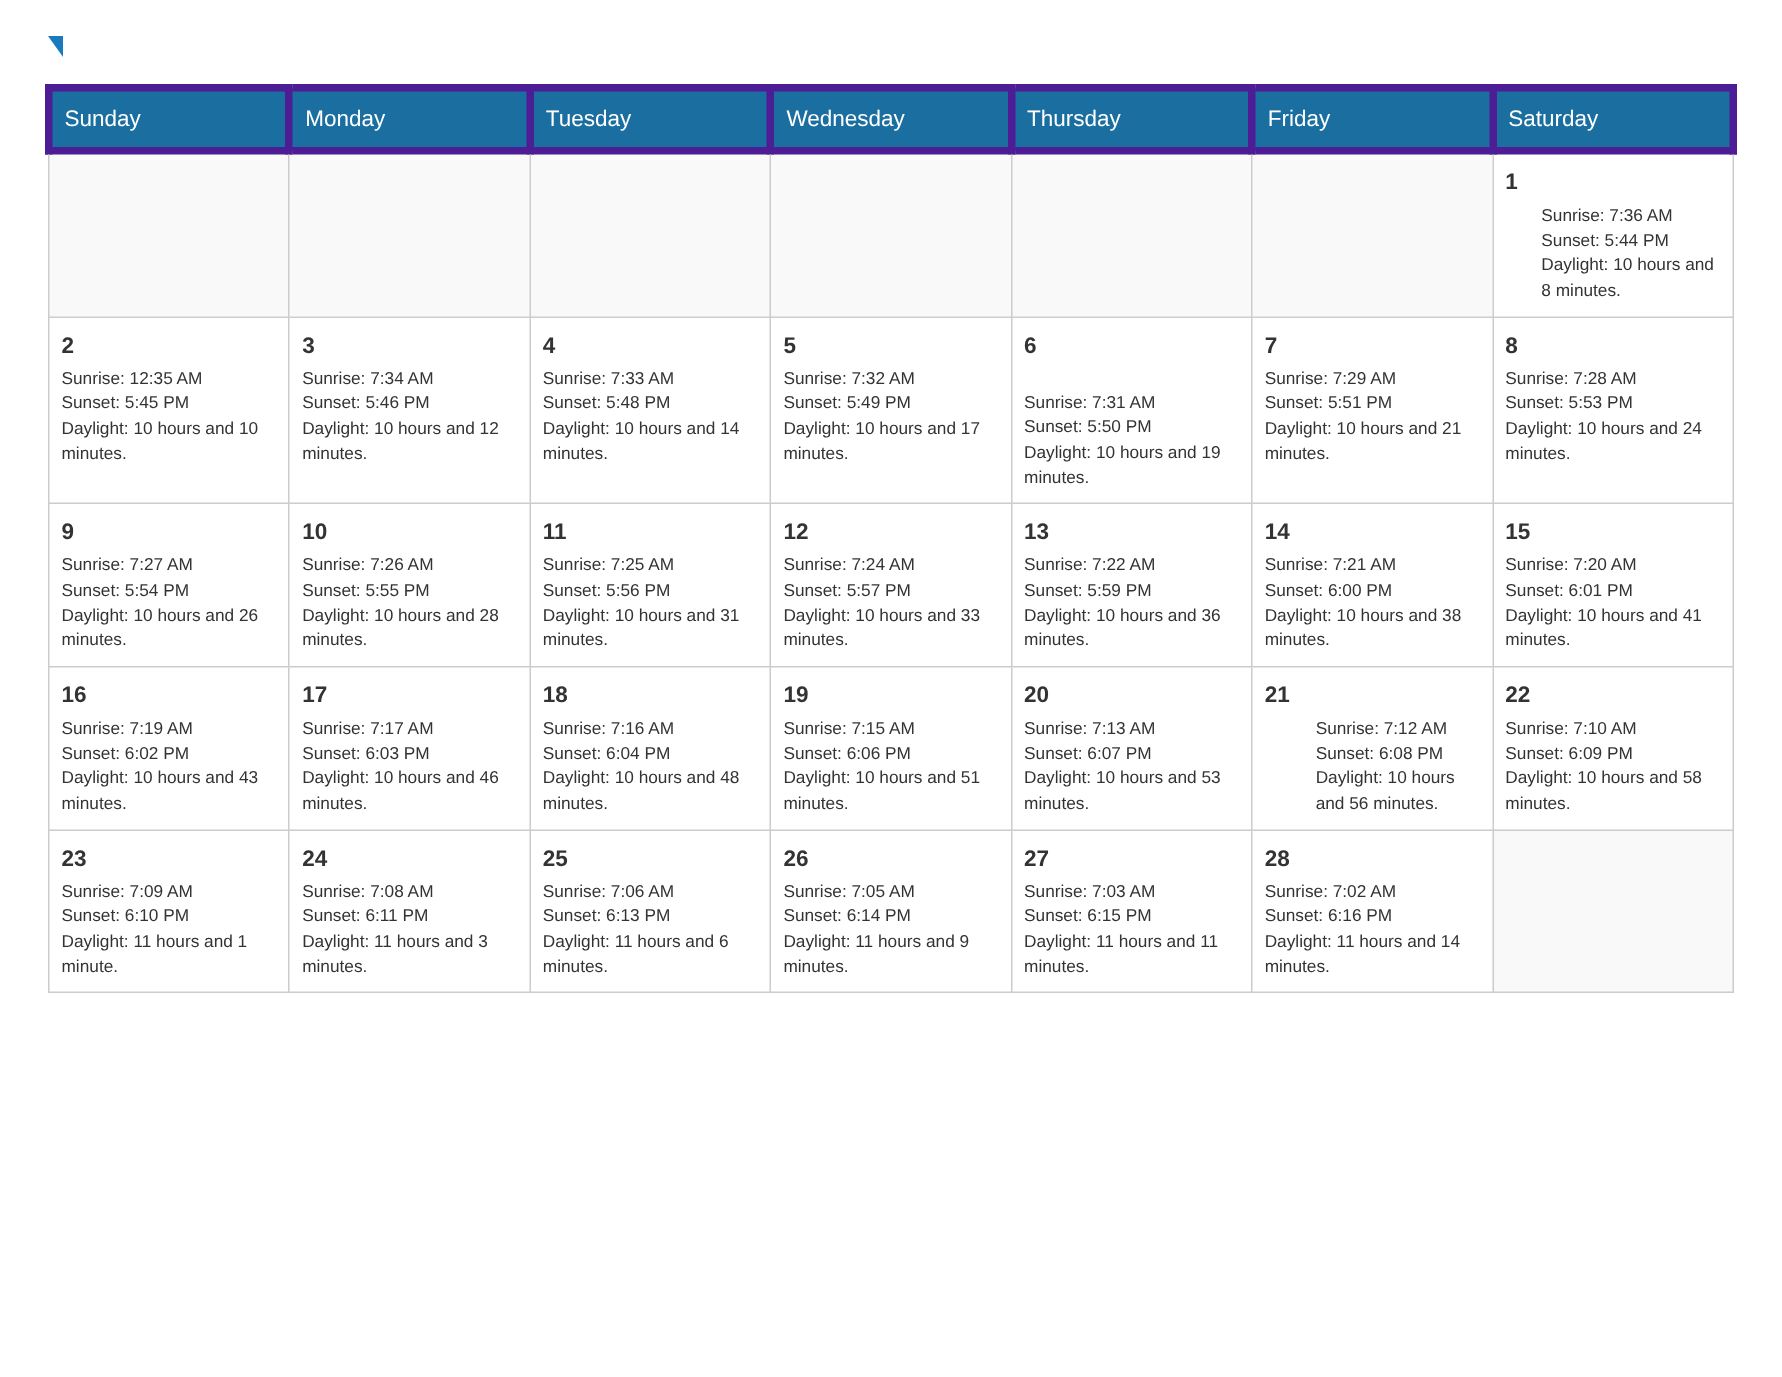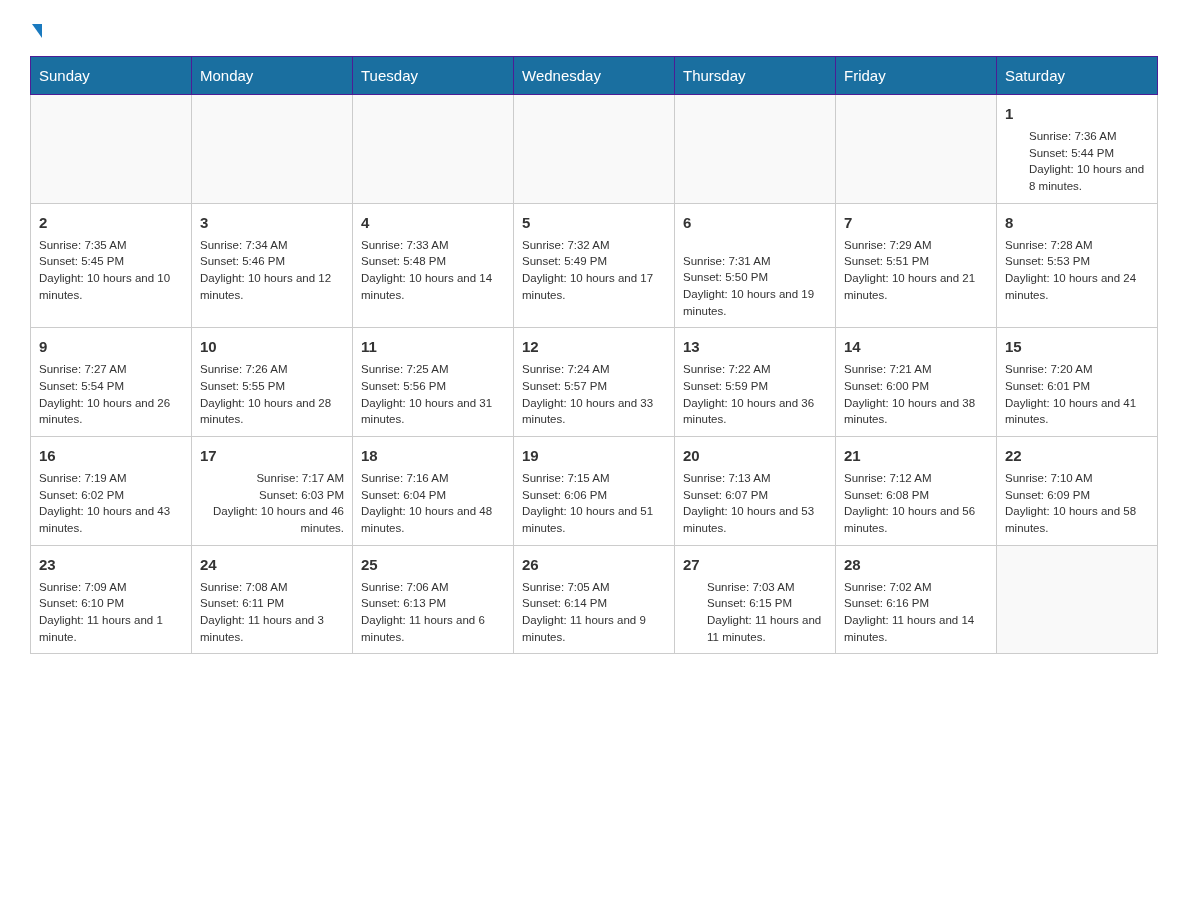--- a/index.html
+++ b/index.html
@@ -62,21 +62,21 @@
       border-collapse: collapse;
       table-layout: fixed;
     }
     .calendar thead th {
       background-color: #1a6fa0;
       color: #fff;
       padding: 10px 8px;
       text-align: left;
       font-size: 15px;
       font-weight: normal;
-      border: 1px solid #4c1d95;
+      border: 5px solid #4c1d95;
     }
     .calendar tbody td {
       vertical-align: top;
       padding: 8px 8px;
       border: 1px solid #ccc;
       font-size: 12px;
       line-height: 1.4;
       height: 100px;
       color: #333;
     }
@@ -138,21 +138,21 @@
         <td>
           <span class="day-number">1</span>
           <div class="day-info" style="white-space: pre-line; margin-left: 24px;">Sunrise: 7:36 AM
 Sunset: 5:44 PM
 Daylight: 10 hours and 8 minutes.</div>
         </td>
       </tr>
       <tr class="row-separator">
         <td>
           <span class="day-number">2</span>
-          <div class="day-info" style="white-space: pre-line;">Sunrise: 7:35 AM
+          <div class="day-info" style="white-space: pre-line;">Sunrise: 12:35 AM
 Sunset: 5:45 PM
 Daylight: 10 hours and 10 minutes.</div>
         </td>
         <td>
           <span class="day-number">3</span>
           <div class="day-info" style="white-space: pre-line;">Sunrise: 7:34 AM
 Sunset: 5:46 PM
 Daylight: 10 hours and 12 minutes.</div>
         </td>
         <td>
@@ -232,21 +232,21 @@
       </tr>
       <tr class="row-separator">
         <td>
           <span class="day-number">16</span>
           <div class="day-info" style="white-space: pre-line;">Sunrise: 7:19 AM
 Sunset: 6:02 PM
 Daylight: 10 hours and 43 minutes.</div>
         </td>
         <td>
           <span class="day-number">17</span>
-          <div class="day-info" style="white-space: pre-line; text-align: right;">Sunrise: 7:17 AM
+          <div class="day-info" style="white-space: pre-line;">Sunrise: 7:17 AM
 Sunset: 6:03 PM
 Daylight: 10 hours and 46 minutes.</div>
         </td>
         <td>
           <span class="day-number">18</span>
           <div class="day-info" style="white-space: pre-line;">Sunrise: 7:16 AM
 Sunset: 6:04 PM
 Daylight: 10 hours and 48 minutes.</div>
         </td>
         <td>
@@ -256,21 +256,21 @@
 Daylight: 10 hours and 51 minutes.</div>
         </td>
         <td>
           <span class="day-number">20</span>
           <div class="day-info" style="white-space: pre-line;">Sunrise: 7:13 AM
 Sunset: 6:07 PM
 Daylight: 10 hours and 53 minutes.</div>
         </td>
         <td>
           <span class="day-number">21</span>
-          <div class="day-info" style="white-space: pre-line;">Sunrise: 7:12 AM
+          <div class="day-info" style="white-space: pre-line; margin-left: 34px;">Sunrise: 7:12 AM
 Sunset: 6:08 PM
 Daylight: 10 hours and 56 minutes.</div>
         </td>
         <td>
           <span class="day-number">22</span>
           <div class="day-info" style="white-space: pre-line;">Sunrise: 7:10 AM
 Sunset: 6:09 PM
 Daylight: 10 hours and 58 minutes.</div>
         </td>
       </tr>
@@ -294,21 +294,21 @@
 Daylight: 11 hours and 6 minutes.</div>
         </td>
         <td>
           <span class="day-number">26</span>
           <div class="day-info" style="white-space: pre-line;">Sunrise: 7:05 AM
 Sunset: 6:14 PM
 Daylight: 11 hours and 9 minutes.</div>
         </td>
         <td>
           <span class="day-number">27</span>
-          <div class="day-info" style="white-space: pre-line; margin-left: 24px;">Sunrise: 7:03 AM
+          <div class="day-info" style="white-space: pre-line;">Sunrise: 7:03 AM
 Sunset: 6:15 PM
 Daylight: 11 hours and 11 minutes.</div>
         </td>
         <td>
           <span class="day-number">28</span>
           <div class="day-info" style="white-space: pre-line;">Sunrise: 7:02 AM
 Sunset: 6:16 PM
 Daylight: 11 hours and 14 minutes.</div>
         </td>
         <td class="empty-cell"></td>

